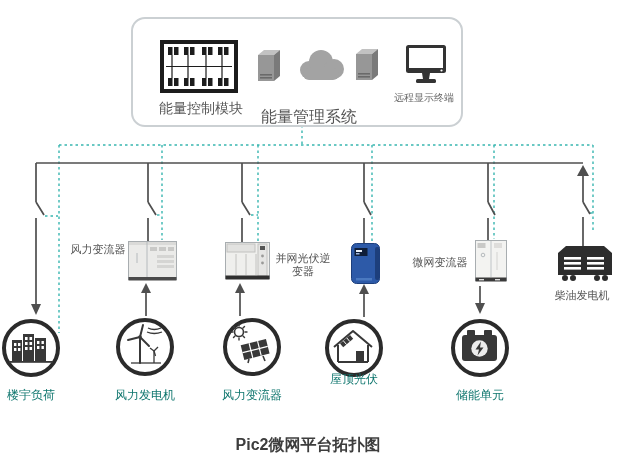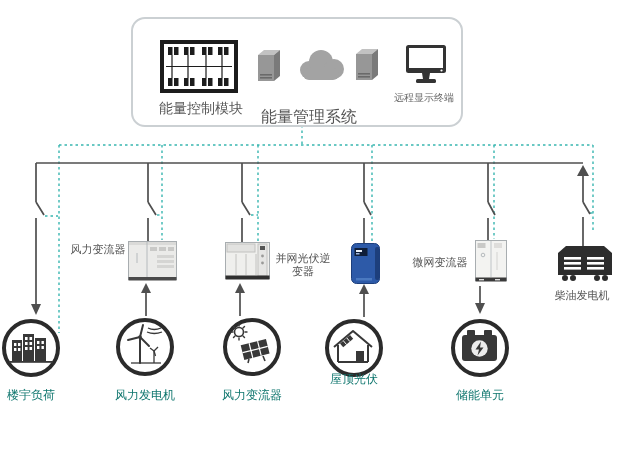--- a/index.html
+++ b/index.html
@@ -328,14 +328,15 @@
     <svg width="50" height="50" viewBox="0 0 50 50">
       <rect x="12" y="7" width="8" height="6" rx="1" fill="#383838"></rect>
       <rect x="29" y="7" width="8" height="6" rx="1" fill="#383838"></rect>
       <rect x="7" y="12" width="35" height="26" rx="3" fill="#383838"></rect>
       <circle cx="24.5" cy="25.5" r="8.2" fill="#ececec"></circle>
       <polygon points="26,18.5 20.5,26.5 24,26.5 22.5,32.5 28.5,24.5 25,24.5" fill="#383838"></polygon>
     </svg>
   </div>
   <div class="lbl" style="left:480px;top:389px">储能单元</div>
 
+  <div class="caption" style="left:308px;top:435px">Pic2微网平台拓扑图</div>
 
 </div>
 
 </body></html>

